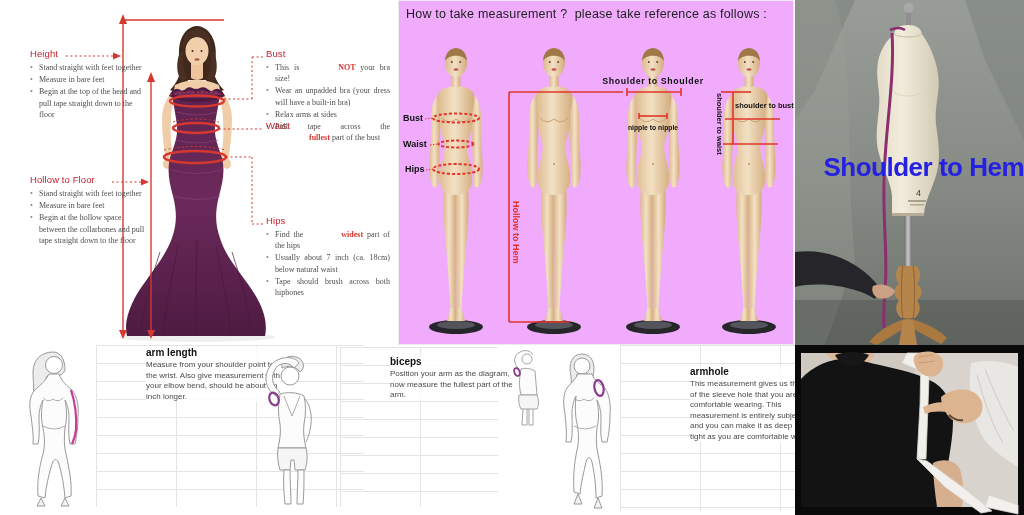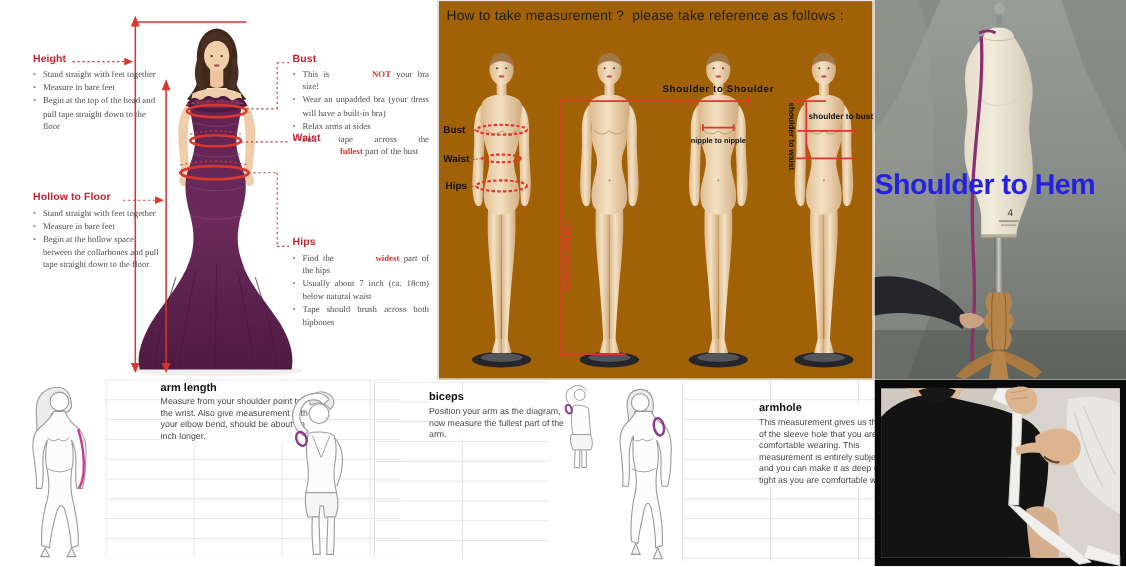--- a/index.html
+++ b/index.html
@@ -2,44 +2,44 @@
 <html><head>
 <meta charset="utf-8">
 <style>
   html,body{margin:0;padding:0;background:#fff;}
   .page{position:relative;width:1024px;height:515px;background:#fff;overflow:hidden;
         font-family:"Liberation Sans",sans-serif;}
   .abs{position:absolute;}
 
   
   .sec{position:absolute;}
-  .sec-title{margin:0 0 3px 0;font-size:9.5px;font-weight:bold;color:#c3232e;letter-spacing:.1px;}
+  .sec-title{margin:0 0 3px 0;font-size:9.5px;font-weight:normal;color:#c3232e;letter-spacing:.1px;}
   .sec-list{margin:0;padding:0;list-style:none;font-size:8px;line-height:11.2px;color:#4f4f4f;font-family:Liberation Serif, serif;}
   .sec-list li{position:relative;padding-left:9px;margin:0 0 1px 0;}
   .sec-list li::before{content:"\2022";position:absolute;left:0;top:0;color:#8a8a8a;font-size:8px;}
   .just .sec-list{text-align:justify;}
   .hl{color:#d6372e;font-weight:bold;padding-left:34px;}
 
   
-  .panel-mid{position:absolute;left:398px;top:0;width:396px;height:345px;background:#a16207;
+  .panel-mid{position:absolute;left:398px;top:0;width:396px;height:345px;background:#f0abfc;
              border:1px solid #ececec;box-sizing:border-box;}
   .mid-header{position:absolute;left:7px;top:6px;font-size:12.5px;color:#1e1e1e;letter-spacing:.2px;white-space:pre;}
   svg text{font-family:"Liberation Sans",sans-serif;}
 
   
   .grid{position:absolute;background-image:
         linear-gradient(to bottom,#dcdcdc 1px,transparent 1px),
         linear-gradient(to right,#dcdcdc 1px,transparent 1px);
         background-size:80px 18px;opacity:.75;}
   .bsec{position:absolute;background:rgba(255,255,255,.85);margin-left:24px;}
   .bsec h4{margin:0 0 2px 0;font-size:10px;font-weight:bold;color:#111;}
   .bsec p{margin:0;font-size:8px;line-height:10.6px;color:#4a4a4a;}
 
   
-  .blue-caption{position:absolute;left:795px;top:152px;width:229px;text-align:left;
+  .blue-caption{position:absolute;left:795px;top:152px;width:229px;text-align:right;
                 font-size:26px;font-weight:bold;color:#2521e0;letter-spacing:-.5px;}
 </style>
 </head>
 <body>
 
 <div class="page">
 
   <svg class="abs" style="left:0;top:0" width="398" height="345" viewBox="0 0 398 345">
     <defs>
       <linearGradient id="dressG" x1="0" y1="0" x2="0" y2="1">

